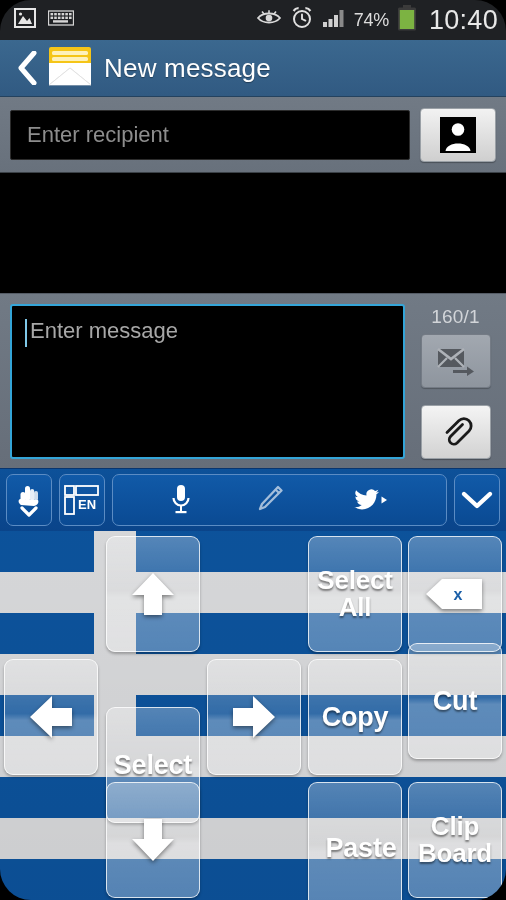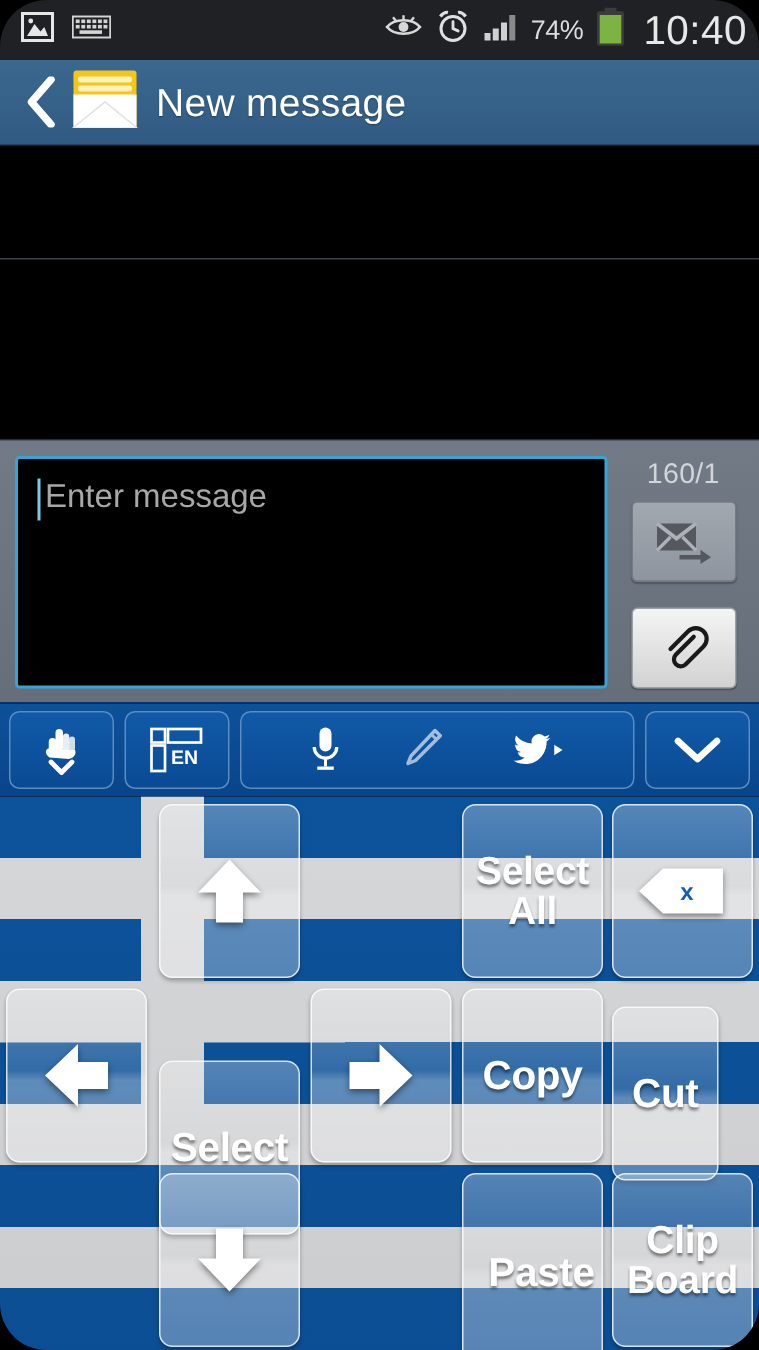--- a/index.html
+++ b/index.html
@@ -173,21 +173,21 @@
     border-top:1px solid #09356e;
   }
   .tb-btn{
     height:52px;
     border:1px solid #5b8cc4;
     border-radius:7px;
     background:linear-gradient(#115aa8,#0a4a93);
     display:flex; align-items:center; justify-content:center;
     cursor:pointer;
   }
-  .tb-sq{ width:70px; }
+  .tb-sq{ width:46px; }
   .tb-mid{
     flex:1;
     display:flex; align-items:center; justify-content:space-around;
     padding:0 26px;
   }
   .tb-mid .ic{ cursor:pointer; display:flex; align-items:center; }
 
   
   .kb{
     position:absolute; left:0; top:531px;
@@ -332,20 +332,33 @@
         <rect x="4" y="12" width="36" height="4" rx="1.6" fill="#fff8d8" opacity="0.85"></rect>
         <path d="M1 18 L43 18 L43 40 L1 40 Z" fill="#ffffff"></path>
         <path d="M1 40 L22 23 L43 40 Z" fill="#fafafa" stroke="#dcdcdc" stroke-width="0.8"></path>
         <path d="M1 18 L22 33 L43 18" fill="none" stroke="#e6c44a" stroke-width="0"></path>
         <path d="M1 40 L22 23 L43 40" fill="#ffffff" stroke="#e2e2e2" stroke-width="1"></path>
       </svg>
     </span>
     <span class="header-title">New message</span>
   </div>
 
+  <div class="recipient-bar">
+    <div class="recipient-input">
+      <span class="ph">Enter recipient</span>
+    </div>
+    <div class="contacts-btn">
+      <span class="contacts-glyph">
+        <svg width="36" height="36" viewBox="0 0 36 36">
+          <circle cx="18" cy="12.5" r="6.3" fill="#ffffff"></circle>
+          <path d="M5.5 34 C6.5 24, 29.5 24, 30.5 34 Z" fill="#ffffff"></path>
+        </svg>
+      </span>
+    </div>
+  </div>
 
   <div class="convo"></div>
 
   <div class="compose">
     <div class="msg-input">
       <span class="caret"></span>
       <span class="ph">Enter message</span>
     </div>
     <div class="compose-right">
       <span class="counter">160/1</span>
@@ -446,21 +459,21 @@
       <span class="lbl">Select</span>
     </div>
     <div class="key" style="left:207px; top:128px; width:94px; height:116px;">
       <svg width="58" height="58" viewBox="0 0 58 58">
         <path d="M50 29 L28 8 L28 20 L8 20 L8 38 L28 38 L28 50 Z" fill="#ffffff"></path>
       </svg>
     </div>
     <div class="key" style="left:308px; top:128px; width:94px; height:116px;text-align:right;">
       <span class="lbl">Copy</span>
     </div>
-    <div class="key" style="left:408px; top:140px; width:71px; height:116px;">
+    <div class="key" style="left:408px; top:112px; width:94px; height:116px;">
       <span class="lbl">Cut</span>
     </div>
 
     <div class="key" style="left:106px; top:251px; width:94px; height:116px;">
       <svg width="58" height="58" viewBox="0 0 58 58">
         <path d="M29 50 L8 28 L20 28 L20 8 L38 8 L38 28 L50 28 Z" fill="#ffffff"></path>
       </svg>
     </div>
     <div class="key" style="left:308px; top:251px; width:94px; height:133px;padding-left:12px;">
       <span class="lbl">Paste</span>

